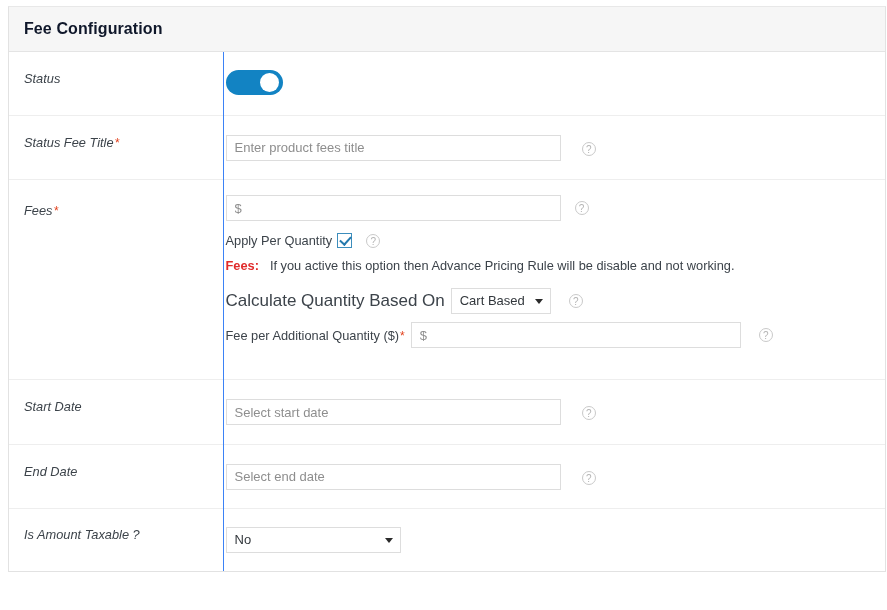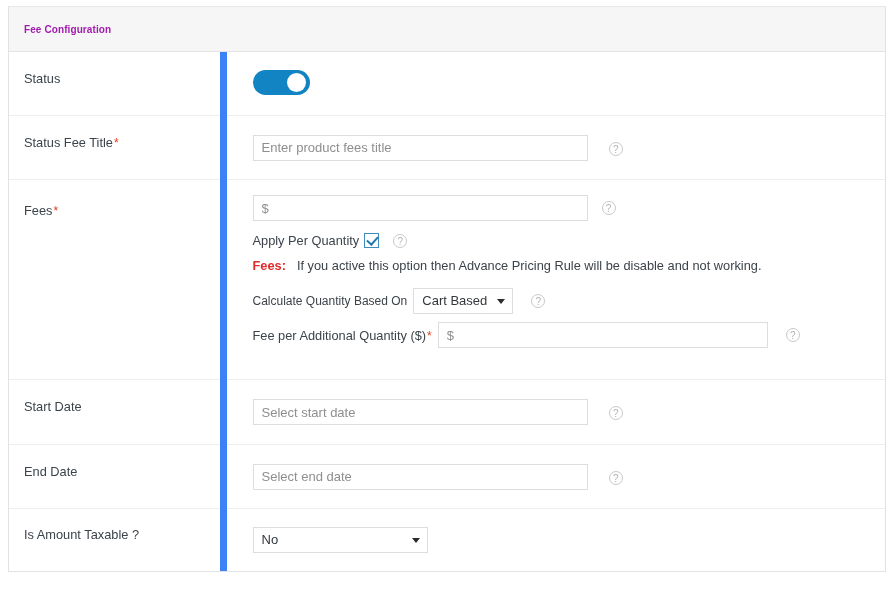--- a/index.html
+++ b/index.html
@@ -31,47 +31,48 @@
   .panel-header {
     height: 45px;
     background: #f6f6f6;
     border-bottom: 1px solid #e4e4e4;
     display: flex;
     align-items: center;
     padding-left: 15px;
     box-sizing: border-box;
   }
   .panel-title {
-    font-size: 10px;
+    font-size: 16px;
     font-weight: bold;
-    color: #a21caf;
+    color: #0f172a;
     letter-spacing: 0.1px;
   }
 
   
   .form-table {
     width: 100%;
     border-collapse: collapse;
     table-layout: fixed;
   }
   .form-table tr {
     border-bottom: 1px solid #eeeeee;
   }
   .form-table tr:last-child {
     border-bottom: none;
   }
   .cell-label {
     width: 214px;
-    border-right: 7px solid #3b82f6;
+    border-right: 1px solid #3b82f6;
     padding: 0 0 9px 15px;
     vertical-align: middle;
     box-sizing: border-box;
+    font-style: italic;
   }
   .cell-field {
-    padding: 0 0 0 26px;
+    padding: 0 0 0 2px;
     vertical-align: middle;
   }
   .label-text {
     font-size: 12.8px;
     color: #3c434a;
     line-height: 1.3;
     white-space: nowrap;
   }
   .req {
     color: #e2401c;
@@ -216,21 +217,21 @@
     font-weight: bold;
     font-size: 12.8px;
   }
   .note-text {
     color: #3c434a;
     font-size: 12.8px;
     margin-left: 11px;
   }
   .qty-row { margin-top: 15px; }
   .qty-label {
-    font-size: 12px;
+    font-size: 17px;
     color: #3c434a;
     margin-right: 6px;
   }
   .addl-row { margin-top: 8px; }
   .addl-label {
     font-size: 12.8px;
     color: #3c434a;
     margin-right: 6px;
     white-space: nowrap;
   }

